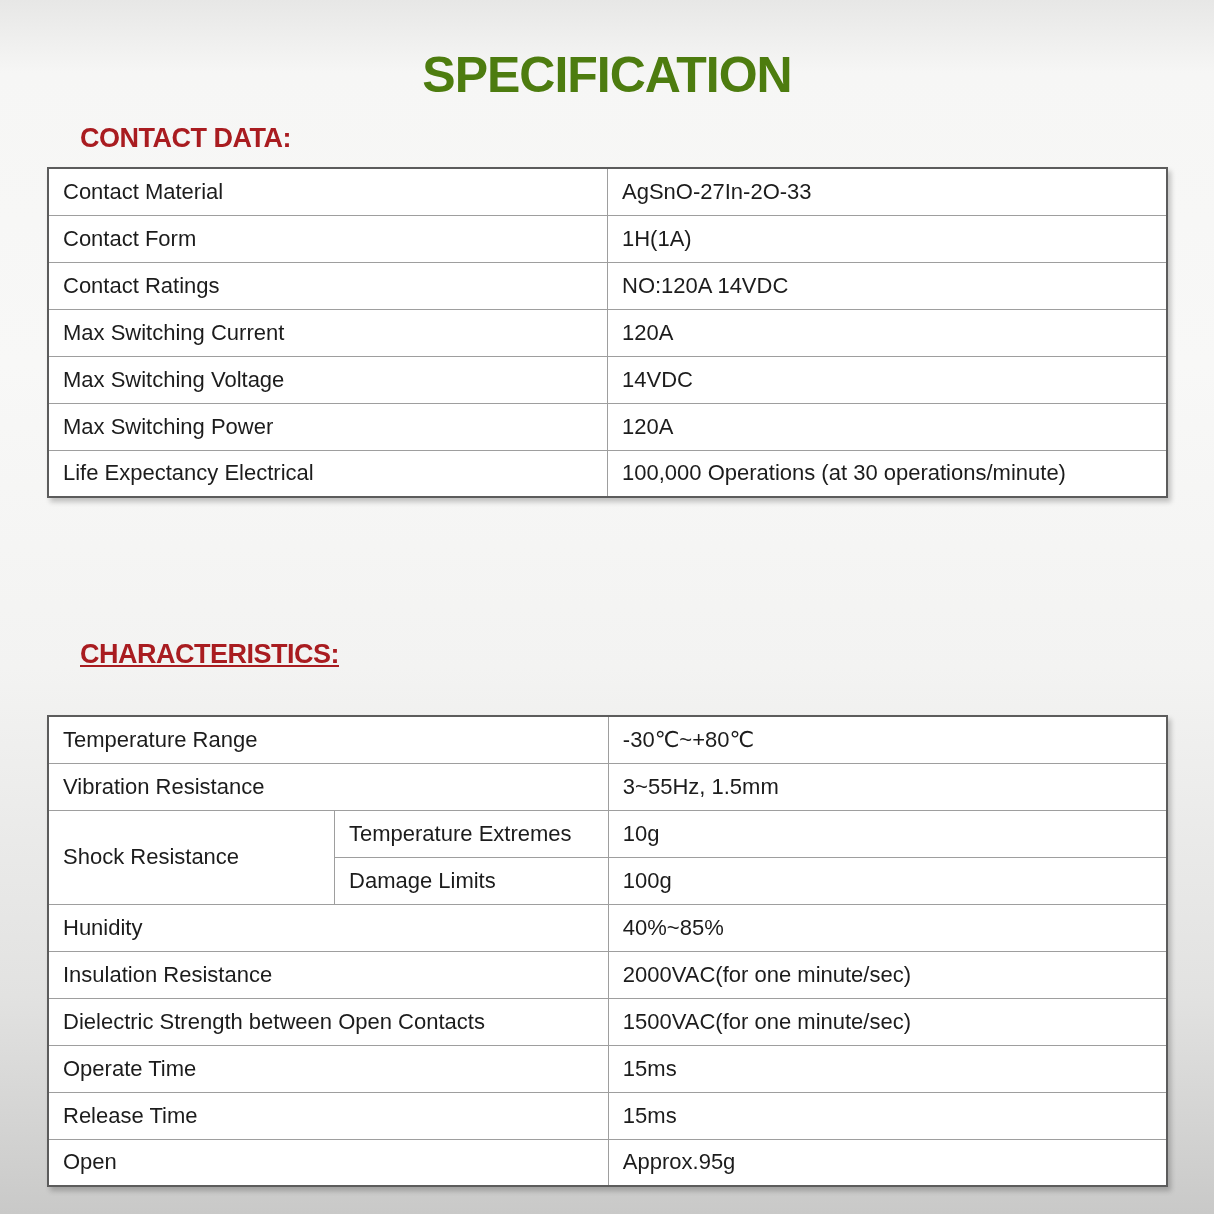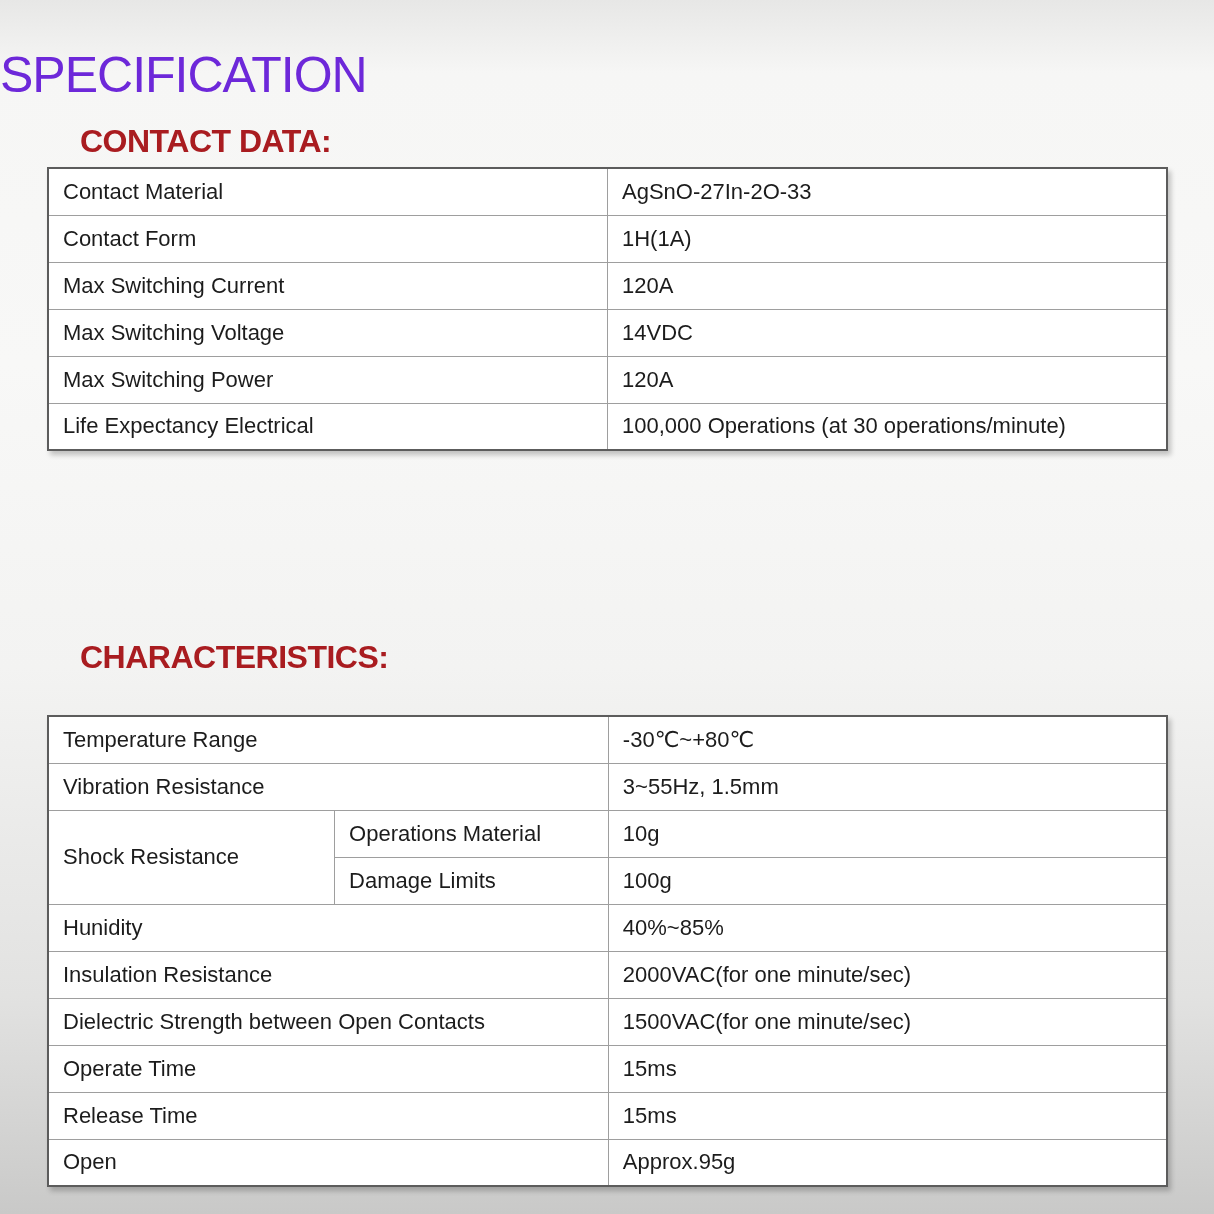--- a/index.html
+++ b/index.html
@@ -8,36 +8,36 @@
     font-family: "Liberation Sans", "DejaVu Sans", sans-serif;
     background: linear-gradient(180deg, #e7e7e6 0%, #f6f6f5 6%, #f8f8f7 30%, #f3f3f2 55%, #e2e2e1 82%, #cfcfce 96%, #c9c9c8 100%);
     position: relative;
     overflow: hidden;
   }
   .page-title {
     position: absolute;
     top: 46px;
     left: 0;
     width: 100%;
-    text-align: left;
+    text-align: center;
     font-size: 50px;
-    font-weight: 400;
+    font-weight: 700;
     letter-spacing: -1px;
-    color: #6d28d9;
+    color: #4d7c0f;
   }
   .section-heading {
     position: absolute;
     left: 80px;
-    font-size: 32px;
+    font-size: 27px;
     font-weight: 700;
     letter-spacing: -0.5px;
     color: #a91c20;
   }
   #heading-contact { top: 123px; }
-  #heading-characteristics { top: 639px; }
+  #heading-characteristics { top: 639px; text-decoration: underline; }
   table.spec-table {
     position: absolute;
     left: 47px;
     width: 1121px;
     border-collapse: collapse;
     background: #ffffff;
     box-shadow: 3px 4px 5px rgba(0,0,0,0.22);
     padding-left: 28px;
   }
   #contact-table { top: 167px; }
@@ -76,20 +76,24 @@
   <tbody>
     <tr>
       <td>Contact Material</td>
       <td>AgSnO-27In-2O-33</td>
     </tr>
     <tr>
       <td>Contact Form</td>
       <td>1H(1A)</td>
     </tr>
     <tr>
+      <td>Contact Ratings</td>
+      <td>NO:120A 14VDC</td>
+    </tr>
+    <tr>
       <td>Max Switching Current</td>
       <td>120A</td>
     </tr>
     <tr>
       <td>Max Switching Voltage</td>
       <td>14VDC</td>
     </tr>
     <tr>
       <td>Max Switching Power</td>
       <td>120A</td>
@@ -113,21 +117,21 @@
     <tr>
       <td colspan="2">Temperature Range</td>
       <td>-30℃~+80℃</td>
     </tr>
     <tr>
       <td colspan="2">Vibration Resistance</td>
       <td>3~55Hz, 1.5mm</td>
     </tr>
     <tr>
       <td rowspan="2">Shock Resistance</td>
-      <td>Operations Material</td>
+      <td>Temperature Extremes</td>
       <td>10g</td>
     </tr>
     <tr>
       <td>Damage Limits</td>
       <td>100g</td>
     </tr>
     <tr>
       <td colspan="2">Hunidity</td>
       <td>40%~85%</td>
     </tr>

